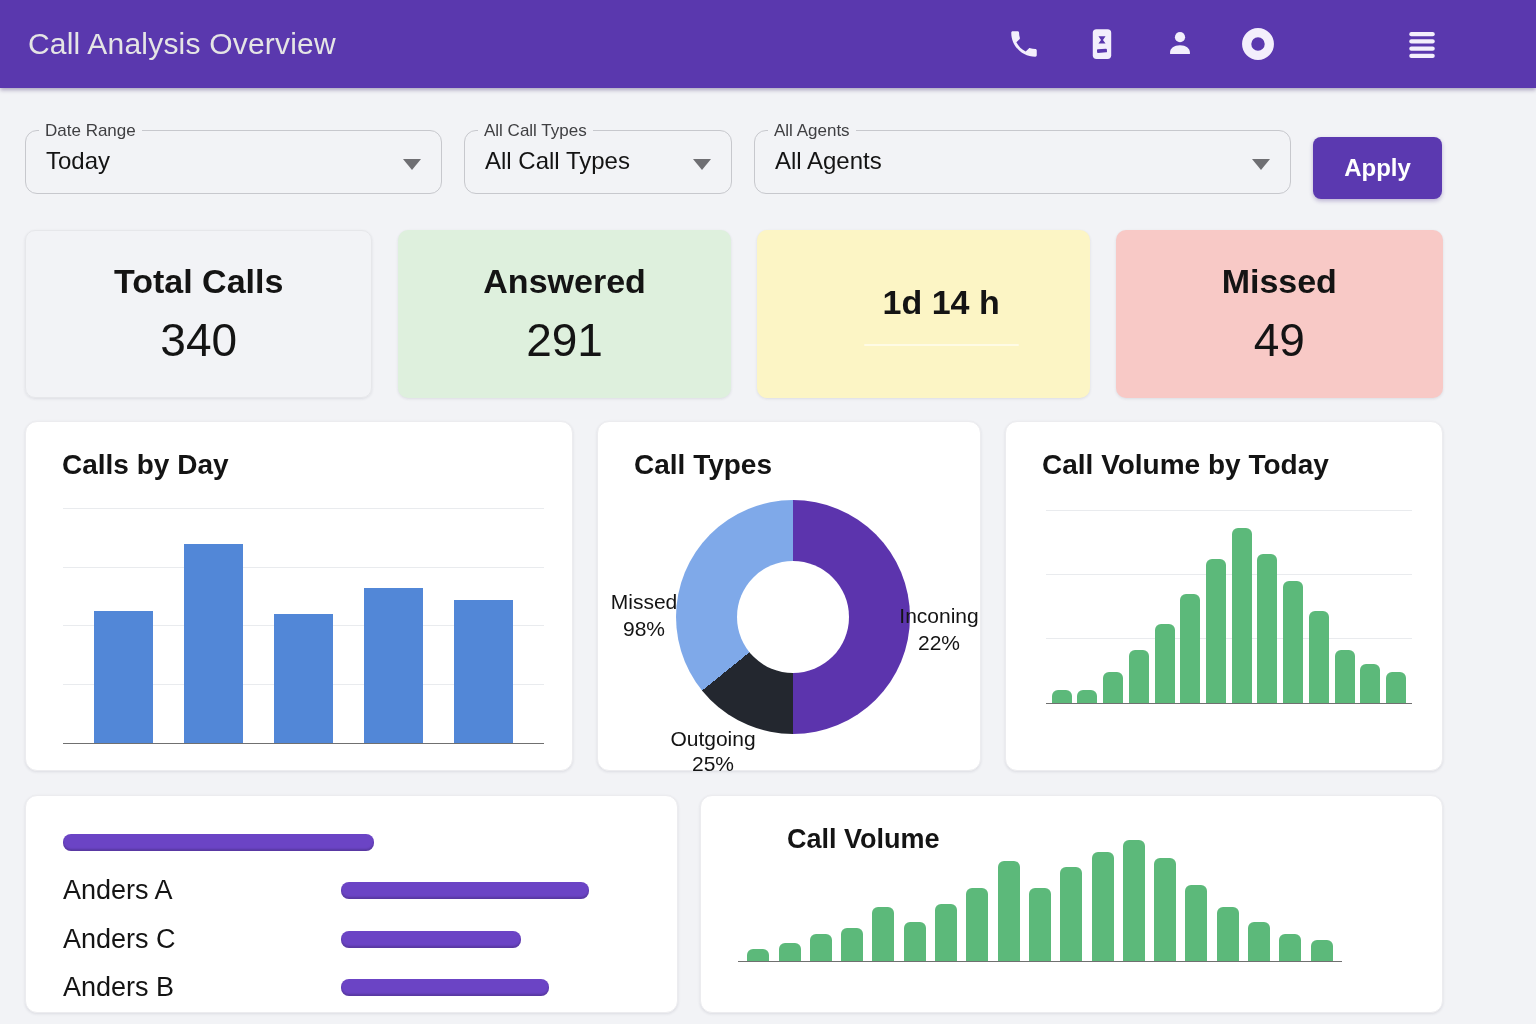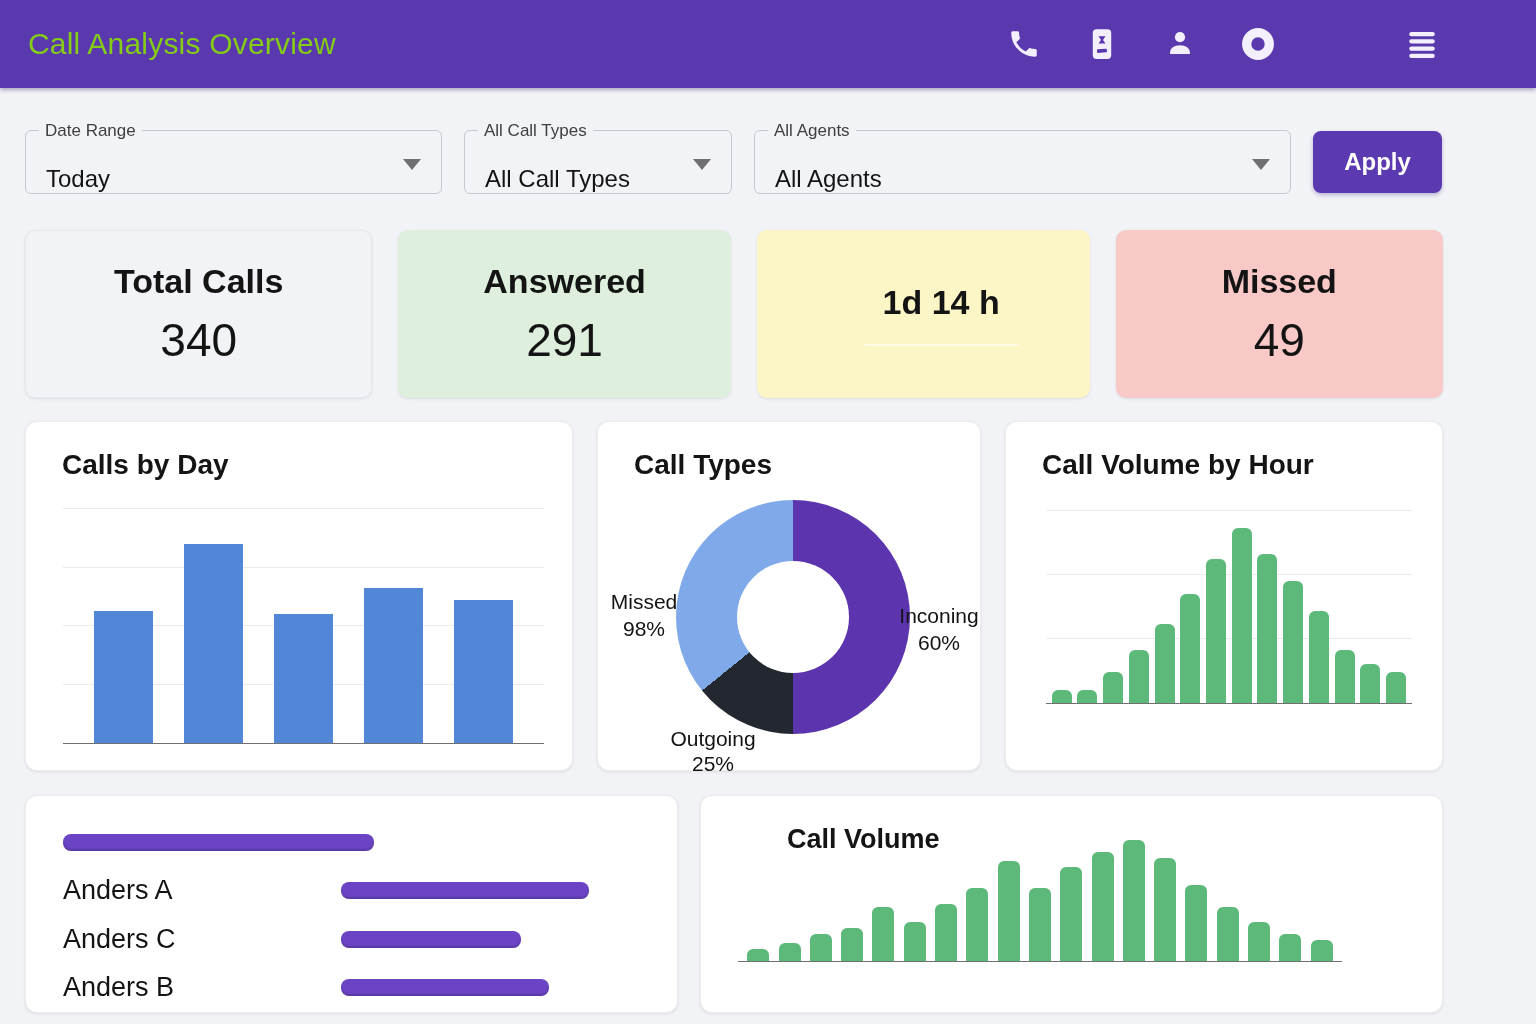--- a/index.html
+++ b/index.html
@@ -6,45 +6,45 @@
   html,body { width:1536px; height:1024px; overflow:hidden; }
   body {
     font-family:"Liberation Sans","DejaVu Sans",sans-serif;
     background:#f2f3f6; color:#141414;
   }
   
   .header {
     height:88px; background:#5a38ae; display:flex; align-items:center;
     padding:0 96px 0 28px; box-shadow:0 2px 4px rgba(40,20,90,.35);
   }
-  .header-title { color:#84cc16; font-size:30px; font-weight:500; letter-spacing:.2px; }
+  .header-title { color:#e5e5e5; font-size:30px; font-weight:500; letter-spacing:.2px; }
   .header-icons { margin-left:auto; display:flex; align-items:center; gap:42px; }
   .hicon { width:36px; height:36px; display:flex; align-items:center; justify-content:center; cursor:pointer; }
   .hicon svg { width:34px; height:34px; }
   .hicon.menu { margin-left:86px; }
   
   .main { padding:42px 93px 0 25px; }
   
   .filters { display:flex; gap:22px; height:64px; margin-bottom:36px; }
   .select {
-    position:relative; height:64px; border:1px solid #c7c8cd; border-radius:6px;
-    display:flex; align-items:flex-end; padding:16px 52px 0 20px; cursor:pointer; background:#f2f3f6;
+    position:relative; height:64px; border:1px solid #c7c8cd; border-radius:12px;
+    display:flex; align-items:flex-start; padding:16px 52px 0 20px; cursor:pointer; background:#f2f3f6;
   }
   .select .flabel {
     position:absolute; top:-10px; left:13px; background:#f2f3f6; padding:0 6px;
     font-size:17px; color:#3f3f42; line-height:20px; white-space:nowrap;
   }
   .select .value { font-size:24px; font-weight:500; color:#141414; white-space:nowrap; }
   .select .arrow {
     position:absolute; right:20px; top:28px; width:0; height:0;
     border-left:9px solid transparent; border-right:9px solid transparent; border-top:11px solid #6f6f73;
   }
   .sel-date { width:417px; } .sel-types { width:268px; } .sel-agents { width:537px; }
   .apply-btn {
-    width:129px; height:62px; margin-top:1px; background:#5b39b0; color:#fff; border:none;
+    width:129px; height:62px; margin-top:7px; background:#5b39b0; color:#fff; border:none;
     border-radius:8px; font-size:24px; font-weight:700; cursor:pointer;
     font-family:inherit; box-shadow:0 2px 4px rgba(60,30,130,.3);
   }
   
   .stats { display:flex; gap:26px; margin-bottom:23px; }
   .stat-card {
     height:168px; border-radius:10px; display:flex; flex-direction:column;
     align-items:center; justify-content:center; gap:12px;
     box-shadow:0 1px 3px rgba(30,30,60,.10);
   }
@@ -193,30 +193,30 @@
       <div class="chart-title">Call Types</div>
       <div class="donut" id="donut" style="background: conic-gradient(rgb(92, 52, 173) 0deg, rgb(92, 52, 173) 180deg, rgb(35, 39, 47) 180deg, rgb(35, 39, 47) 231deg, rgb(127, 169, 233) 231deg, rgb(127, 169, 233) 360deg);">
         <div class="donut-hole"></div>
       </div>
       <div class="pie-label pl-missed">
         <div>Missed</div>
         <div>98%</div>
       </div>
       <div class="pie-label pl-incoming">
         <div>Inconing</div>
-        <div>60%</div>
+        <div>22%</div>
       </div>
       <div class="pie-label pl-outgoing">
         <div>Outgoing</div>
         <div>25%</div>
       </div>
     </div>
 
     <div class="card c-hour">
-      <div class="chart-title">Call Volume by Hour</div>
+      <div class="chart-title">Call Volume by Today</div>
       <div class="plot plot-hour">
           <div class="gridline" style="bottom: 64px;"></div>
           <div class="gridline" style="bottom: 128px;"></div>
           <div class="gridline" style="bottom: 192px;"></div>
           <div class="bars">
             <div class="bar-v bar-green" style="width: 20px; height: 13px;"></div>
             <div class="bar-v bar-green" style="width: 20px; height: 13px;"></div>
             <div class="bar-v bar-green" style="width: 20px; height: 31px;"></div>
             <div class="bar-v bar-green" style="width: 20px; height: 53px;"></div>
             <div class="bar-v bar-green" style="width: 20px; height: 79px;"></div>

